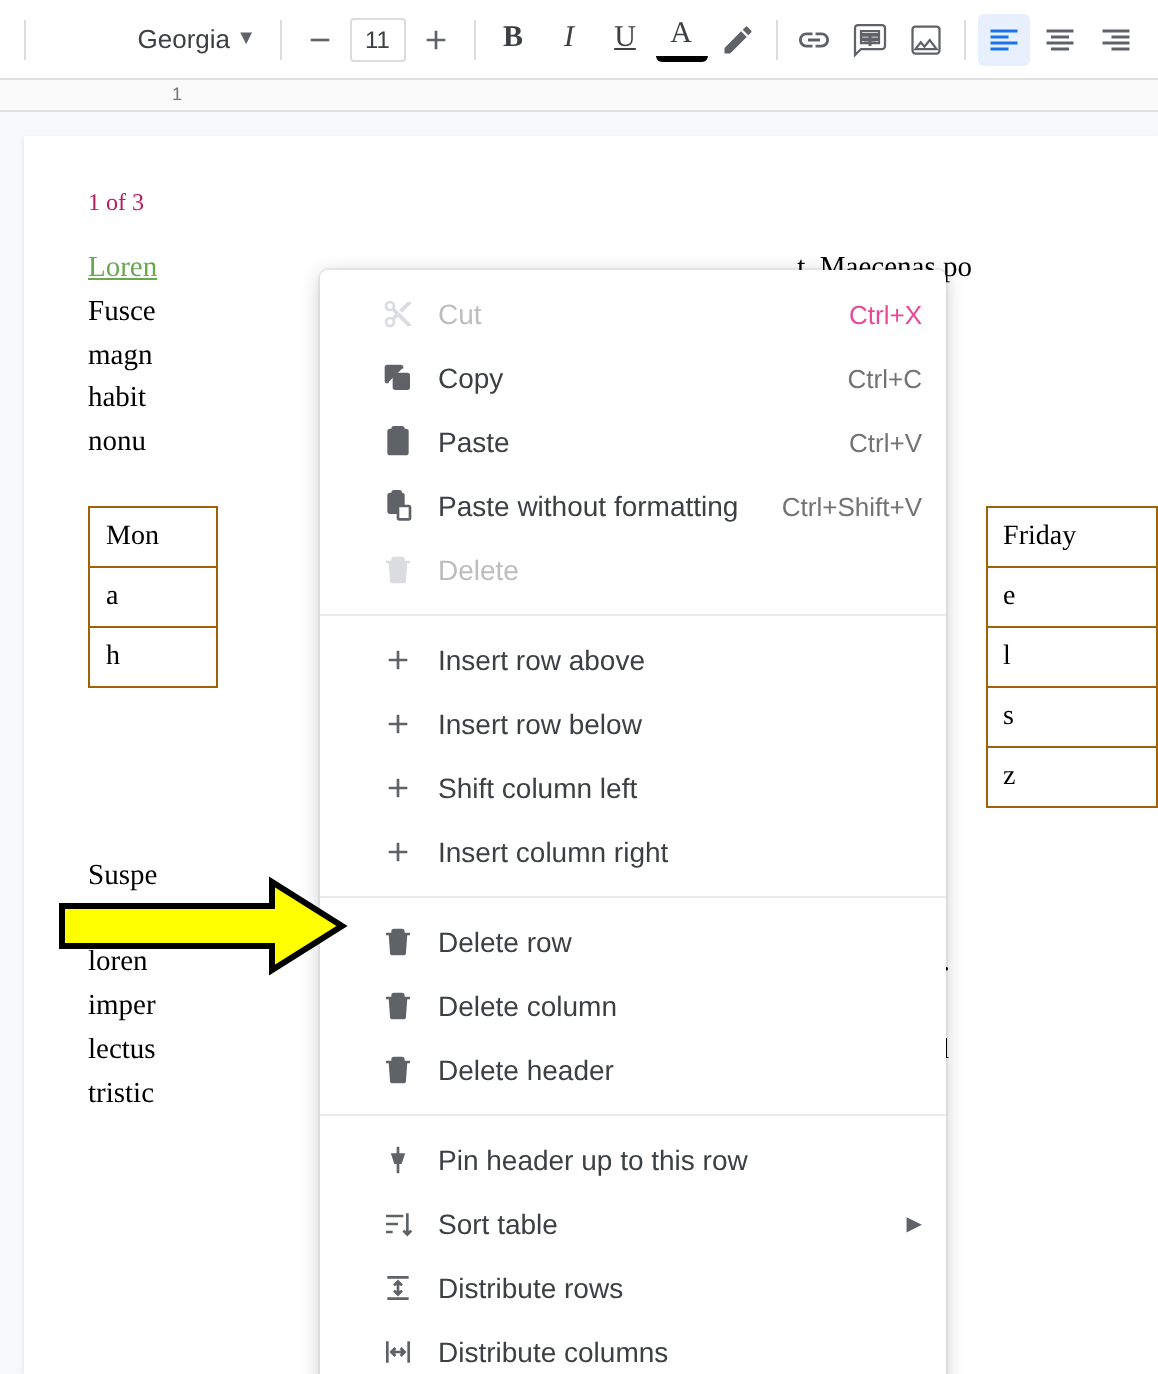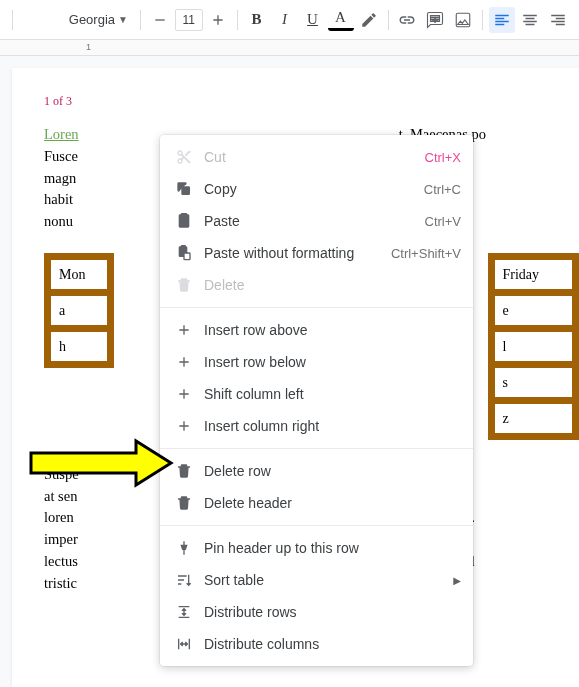--- a/index.html
+++ b/index.html
@@ -19,24 +19,24 @@
     .ruler-num { position: absolute; top: 2px; font-size: 9px; color: #757575; }
     
     .doc-area { background: #f8f9fa; height: calc(100% - 56px); position: relative; padding: 12px 0 0 12px; }
     .page { background: #fff; width: 100%; height: 100%; padding: 56px 0 0 32px; position: relative; font-family: Georgia, serif; color: #000; box-shadow: 0 1px 3px rgba(0,0,0,0.1); }
     .page-num { position: absolute; top: 26px; left: 32px; font-size: 12px; color: #be185d; }
     .doc-content { font-size: 14.5px; line-height: 1.5; }
     .link-text { color: #6aa84f; text-decoration: underline; }
     .para { margin-bottom: 20px; }
     
     .doc-table { border-collapse: collapse; margin-top: 20px; width: 100%; }
-    .doc-table td { border: 7px solid #a16207; padding: 4px 8px; font-size: 14px; }
+    .doc-table td { border: 1px solid #a16207; padding: 4px 8px; font-size: 14px; }
     
     .context-menu { position: absolute; top: 135px; left: 160px; width: 313px; background: #fff; border-radius: 4px; box-shadow: 0 2px 10px rgba(0,0,0,0.2), 0 0 0 1px rgba(0,0,0,0.05); padding: 6px 0; z-index: 100; }
-    .menu-item { height: 32px; display: flex; align-items: center; padding: 0 12px; font-size: 14px; color: #3c4043; cursor: pointer; }
+    .menu-item { height: 32px; display: flex; align-items: center; padding: 0 12px; font-size: 14px; color: #3c4043; cursor: pointer; margin-left: 15px; }
     .menu-item.disabled { color: #bdbdbd; cursor: default; }
     .menu-icon { width: 24px; display: flex; align-items: center; justify-content: center; margin-right: 8px; color: #5f6368; }
     .menu-item.disabled .menu-icon { color: #dadce0; }
     .menu-label { flex: 1; }
     .menu-shortcut { font-size: 13px; color: #737373; }
     .menu-item.disabled .menu-shortcut { color: #ec4899; }
     .menu-sep { height: 1px; background: #e8eaed; margin: 6px 0; }
     .submenu-arrow { color: #5f6368; font-size: 10px; }
     
     .arrow-pointer { position: absolute; top: 438px; left: 26px; z-index: 200; }
@@ -258,20 +258,28 @@
         </svg>
       </span>
     <span class="menu-label">Delete row</span>
   </div>
   <div class="menu-item">
     <span class="menu-icon">
         <svg class="ico-sm" viewBox="0 0 24 24" fill="none" stroke="currentColor" stroke-width="2">
           <path d="M3 6h18M8 6V4a1 1 0 011-1h6a1 1 0 011 1v2M6 6l1 14a1 1 0 001 1h8a1 1 0 001-1l1-14"></path>
         </svg>
       </span>
+    <span class="menu-label">Delete column</span>
+  </div>
+  <div class="menu-item">
+    <span class="menu-icon">
+        <svg class="ico-sm" viewBox="0 0 24 24" fill="none" stroke="currentColor" stroke-width="2">
+          <path d="M3 6h18M8 6V4a1 1 0 011-1h6a1 1 0 011 1v2M6 6l1 14a1 1 0 001 1h8a1 1 0 001-1l1-14"></path>
+        </svg>
+      </span>
     <span class="menu-label">Delete header</span>
   </div>
   <div class="menu-sep"></div>
   <div class="menu-item">
     <span class="menu-icon">
         <svg class="ico-sm" viewBox="0 0 24 24" fill="none" stroke="currentColor" stroke-width="2">
           <path d="M12 2v6M8 8h8l-2 6H10L8 8zM12 14v8"></path>
         </svg>
       </span>
     <span class="menu-label">Pin header up to this row</span>

